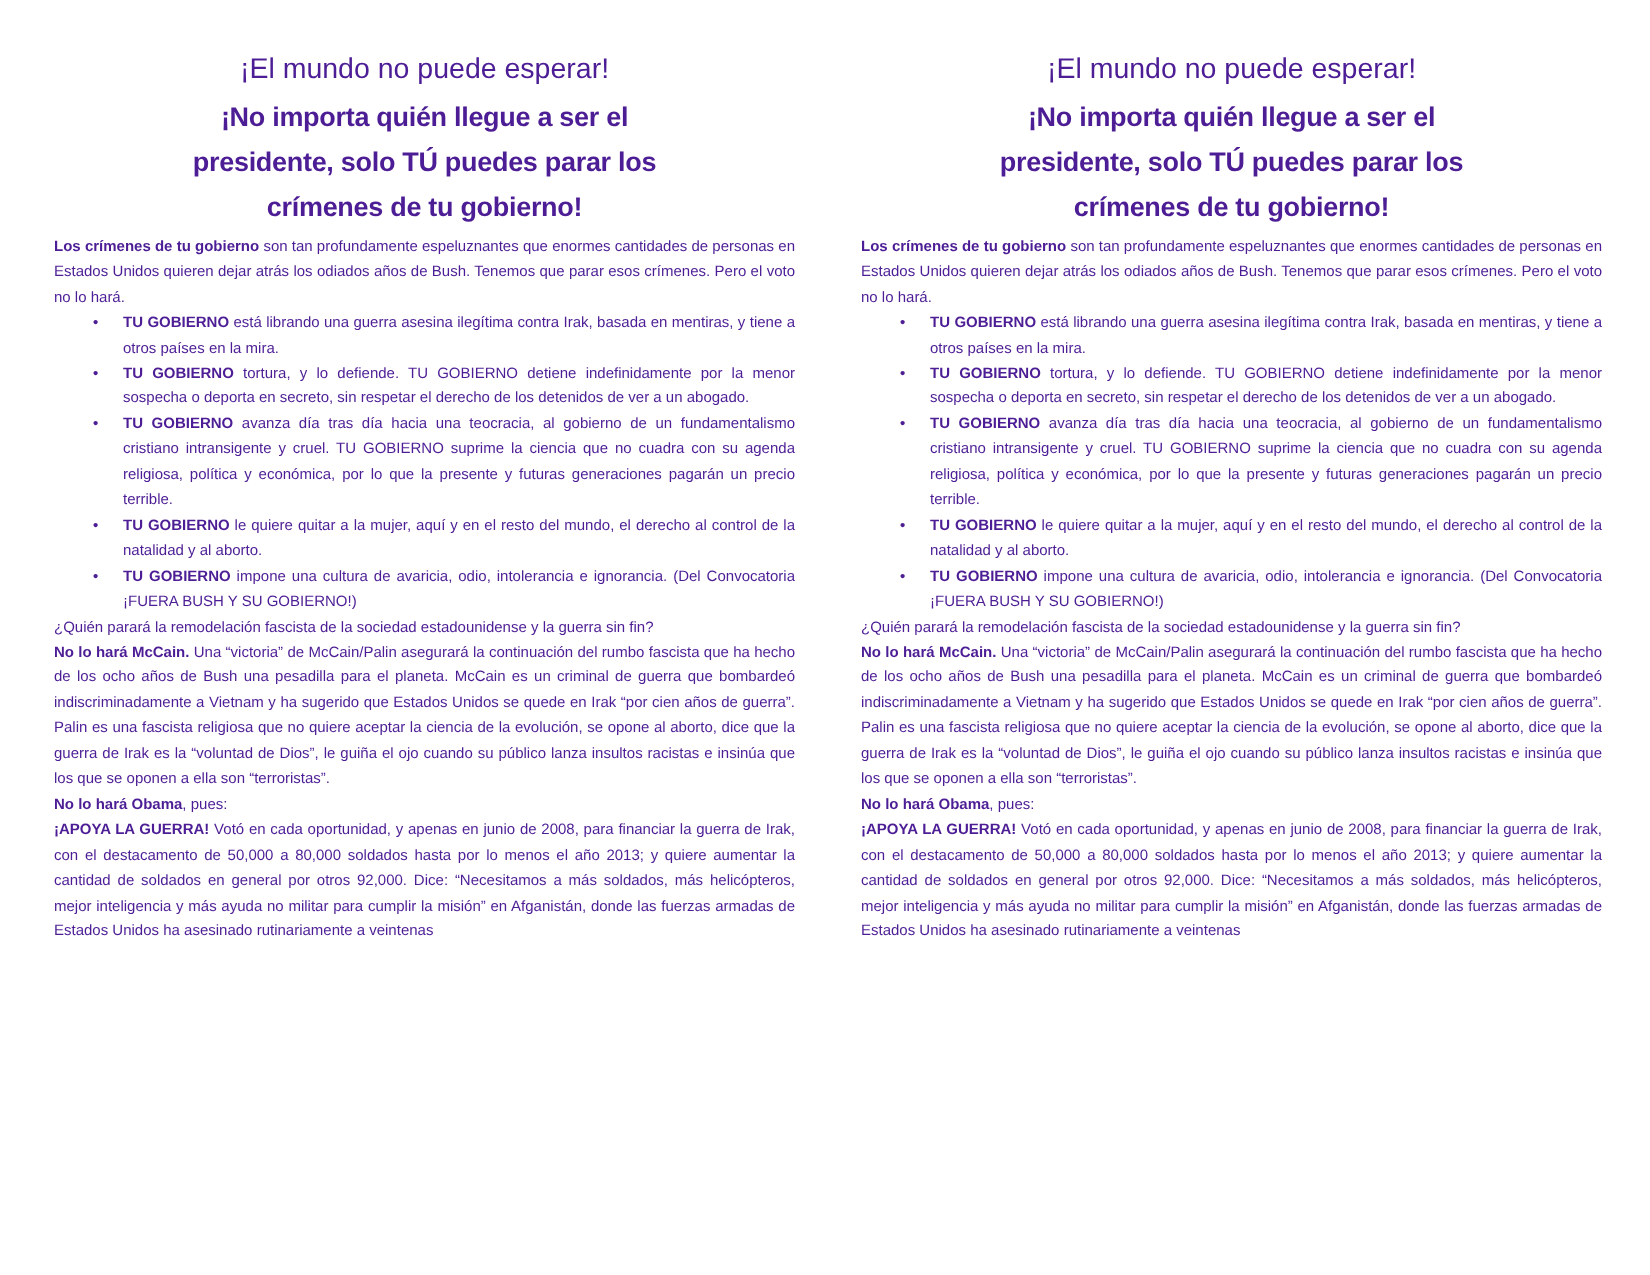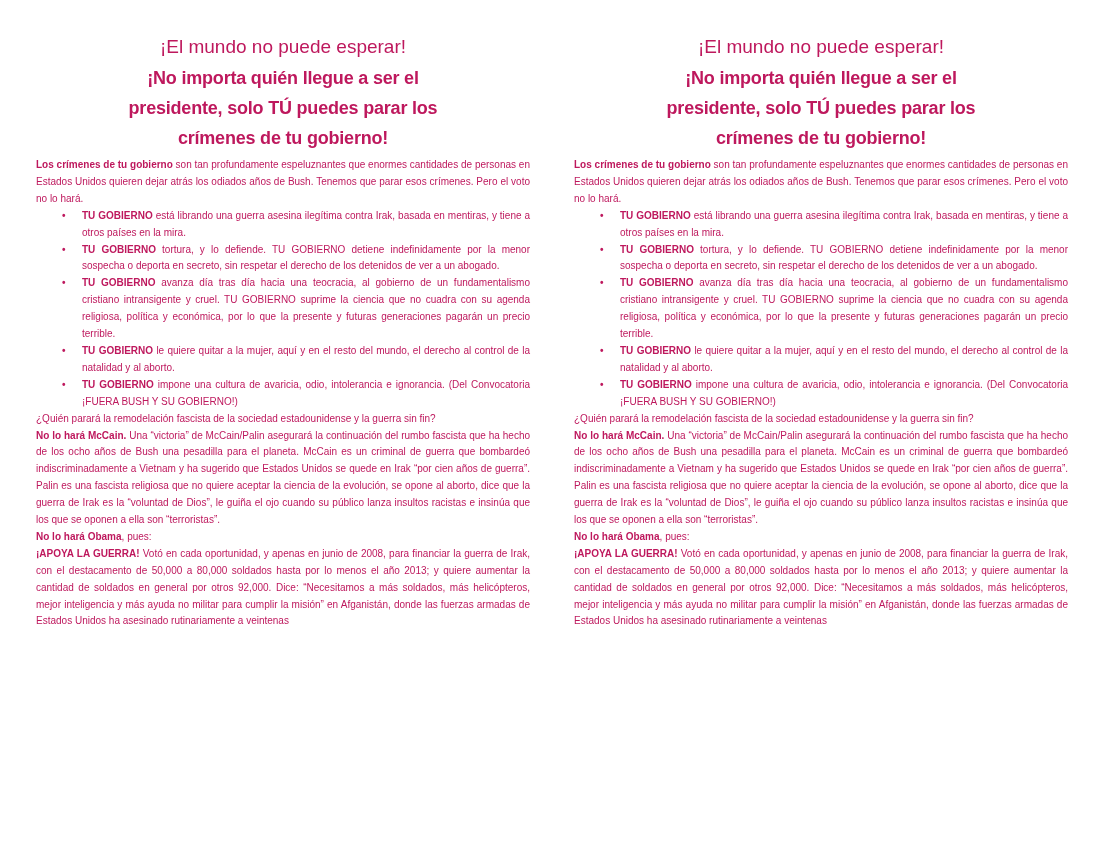--- a/index.html
+++ b/index.html
@@ -7,21 +7,21 @@
     padding: 0;
     background: #ffffff;
   }
   .page {
     position: relative;
     width: 1100px;
     height: 850px;
     background: #ffffff;
     overflow: hidden;
     font-family: "Liberation Sans", sans-serif;
-    color: #be185d;
+    color: #4c1d95;
   }
   .col {
     position: absolute;
     top: 34px;
     width: 494px;
   }
   .col-left  { left: 36px; }
   .col-right { left: 574px; }
 
   .kicker {

